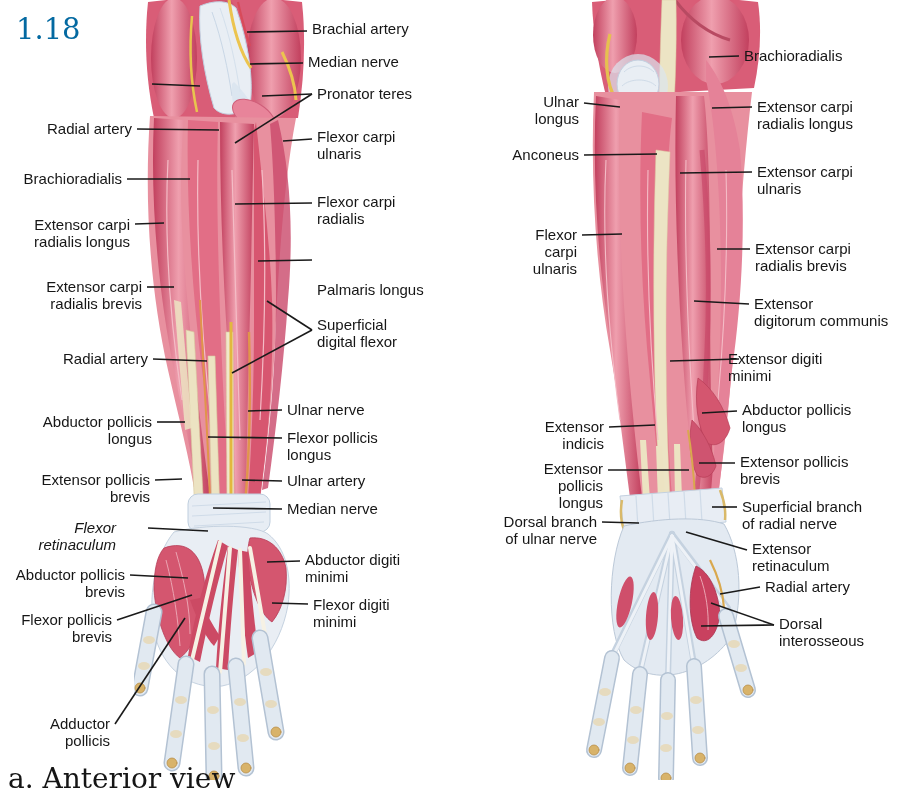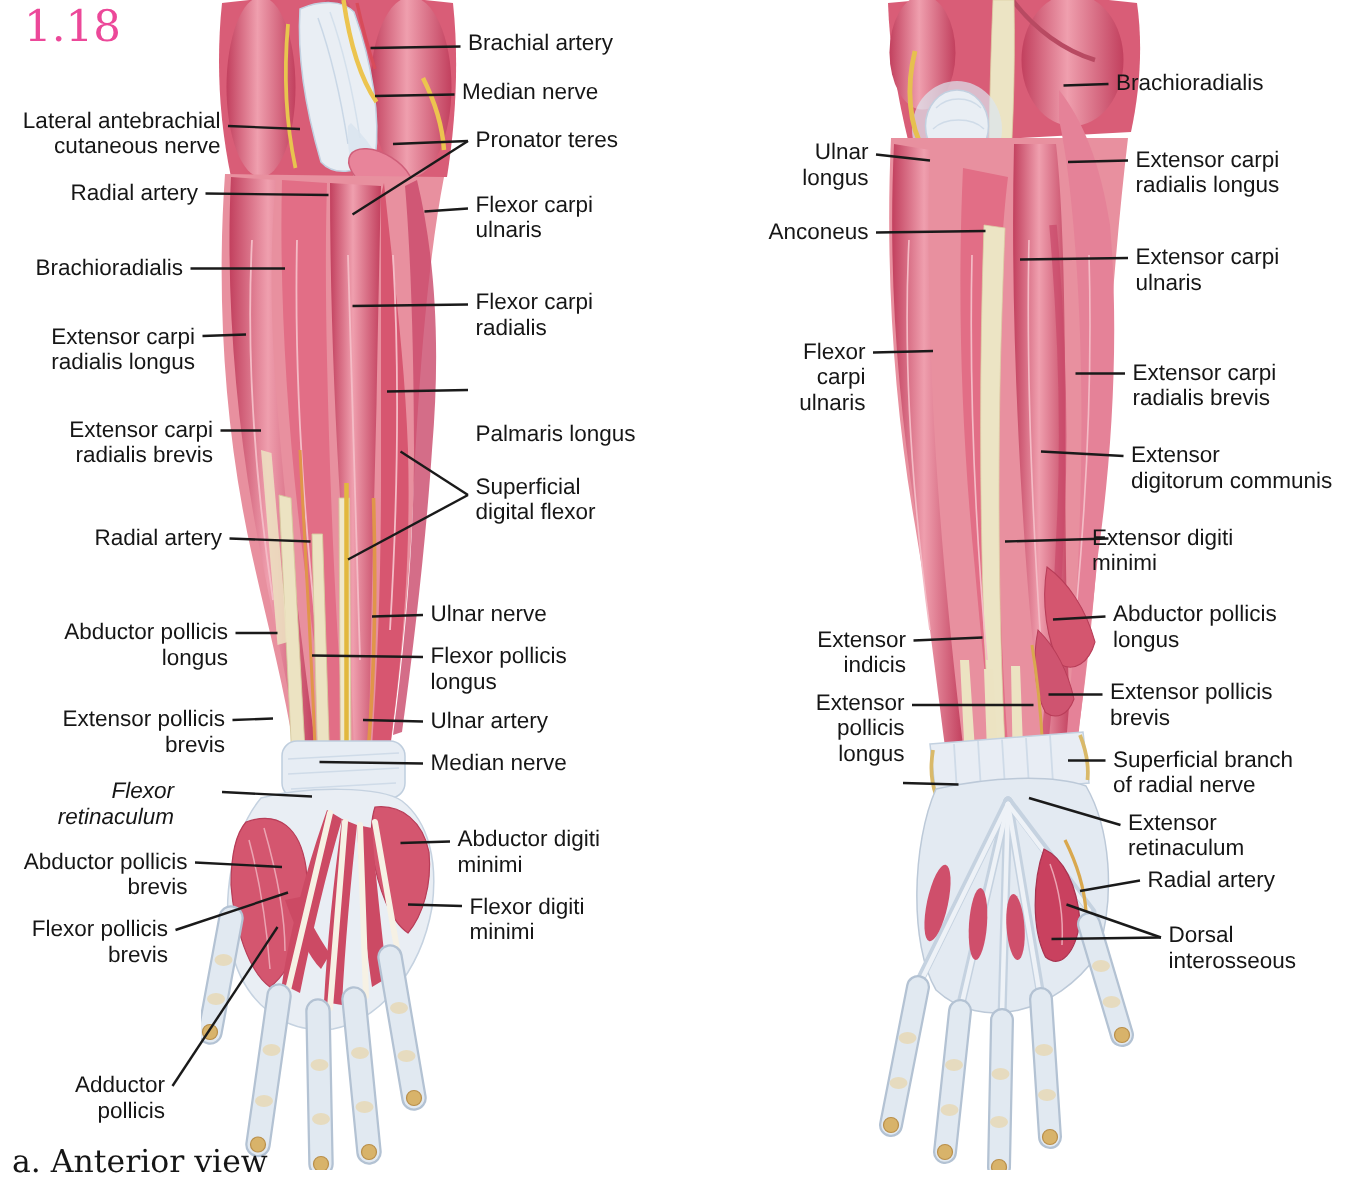--- a/index.html
+++ b/index.html
@@ -1,20 +1,20 @@
 <!DOCTYPE html>
 <html><head>
 <meta charset="utf-8">
 <style>
   html,body{margin:0;padding:0;background:#fff;}
   #page{position:relative;width:914px;height:798px;background:#ffffff;overflow:hidden;
         font-family:"Liberation Sans",sans-serif;}
-  #fig-number{position:absolute;left:16px;top:0;font-family:"DejaVu Serif",serif;
-        font-size:29px;color:#ec4899;}
-  .caption{position:absolute;font-family:"DejaVu Serif",serif;font-size:21px;color:#151515;}
+  #fig-number{position:absolute;left:16px;top:12px;font-family:"DejaVu Serif",serif;
+        font-size:29px;color:#0369a1;}
+  .caption{position:absolute;font-family:"DejaVu Serif",serif;font-size:28px;color:#151515;}
   #caption-anterior{left:8px;top:762px;}
   #caption-posterior{left:733px;top:762px;}
   .arm-svg{position:absolute;top:0;}
   #anterior-arm{left:134px;}
   #posterior-arm{left:580px;}
   #leader-lines{position:absolute;left:0;top:0;width:914px;height:798px;pointer-events:none;z-index:5;}
   #leader-lines line{stroke:#1a1a1a;stroke-width:1.6;}
   #labels-layer{position:absolute;left:0;top:0;width:914px;height:576px;z-index:6;}
   .label{position:absolute;font-size:15px;line-height:17px;color:#161616;white-space:pre-line;}
   .label.side-left{text-align:right;}
@@ -267,22 +267,20 @@
       <line x1="602" y1="522" x2="639" y2="523"></line>
       <line x1="747" y1="550" x2="686" y2="532"></line>
       <line x1="760" y1="587" x2="720" y2="594"></line>
       <line x1="774" y1="625" x2="711" y2="603"></line>
       <line x1="774" y1="625" x2="701" y2="626"></line>
     </svg>
 
   <div id="labels-layer">
       <div class="label side-right" style="top: 20px; left: 312px;">Brachial artery</div>
       <div class="label side-right" style="top: 53px; left: 308px;">Median nerve</div>
-      <div class="label side-left" style="top: 72px; right: 767px;">Lateral antebrachial
-cutaneous nerve</div>
       <div class="label side-right" style="top: 85px; left: 317px;">Pronator teres</div>
       <div class="label side-left" style="top: 120px; right: 782px;">Radial artery</div>
       <div class="label side-right" style="top: 128px; left: 317px;">Flexor carpi
 ulnaris</div>
       <div class="label side-left" style="top: 170px; right: 792px;">Brachioradialis</div>
       <div class="label side-right" style="top: 193px; left: 317px;">Flexor carpi
 radialis</div>
       <div class="label side-left" style="top: 216px; right: 784px;">Extensor carpi
 radialis longus</div>
       <div class="label side-right" style="top: 250px; left: 317px; margin-top: 31px;">Palmaris longus</div>
@@ -332,20 +330,22 @@
 longus</div>
       <div class="label side-left" style="top: 418px; right: 310px;">Extensor
 indicis</div>
       <div class="label side-right" style="top: 453px; left: 740px;">Extensor pollicis
 brevis</div>
       <div class="label side-left" style="top: 460px; right: 311px;">Extensor
 pollicis
 longus</div>
       <div class="label side-right" style="top: 498px; left: 742px;">Superficial branch
 of radial nerve</div>
+      <div class="label side-left" style="top: 513px; right: 317px;">Dorsal branch
+of ulnar nerve</div>
       <div class="label side-right" style="top: 540px; left: 752px;">Extensor
 retinaculum</div>
       <div class="label side-right" style="top: 578px; left: 765px;">Radial artery</div>
       <div class="label side-right" style="top: 615px; left: 779px;">Dorsal
 interosseous</div>
     </div>
 
   <div id="caption-anterior" class="caption">a. Anterior view</div>
 </div>
 

